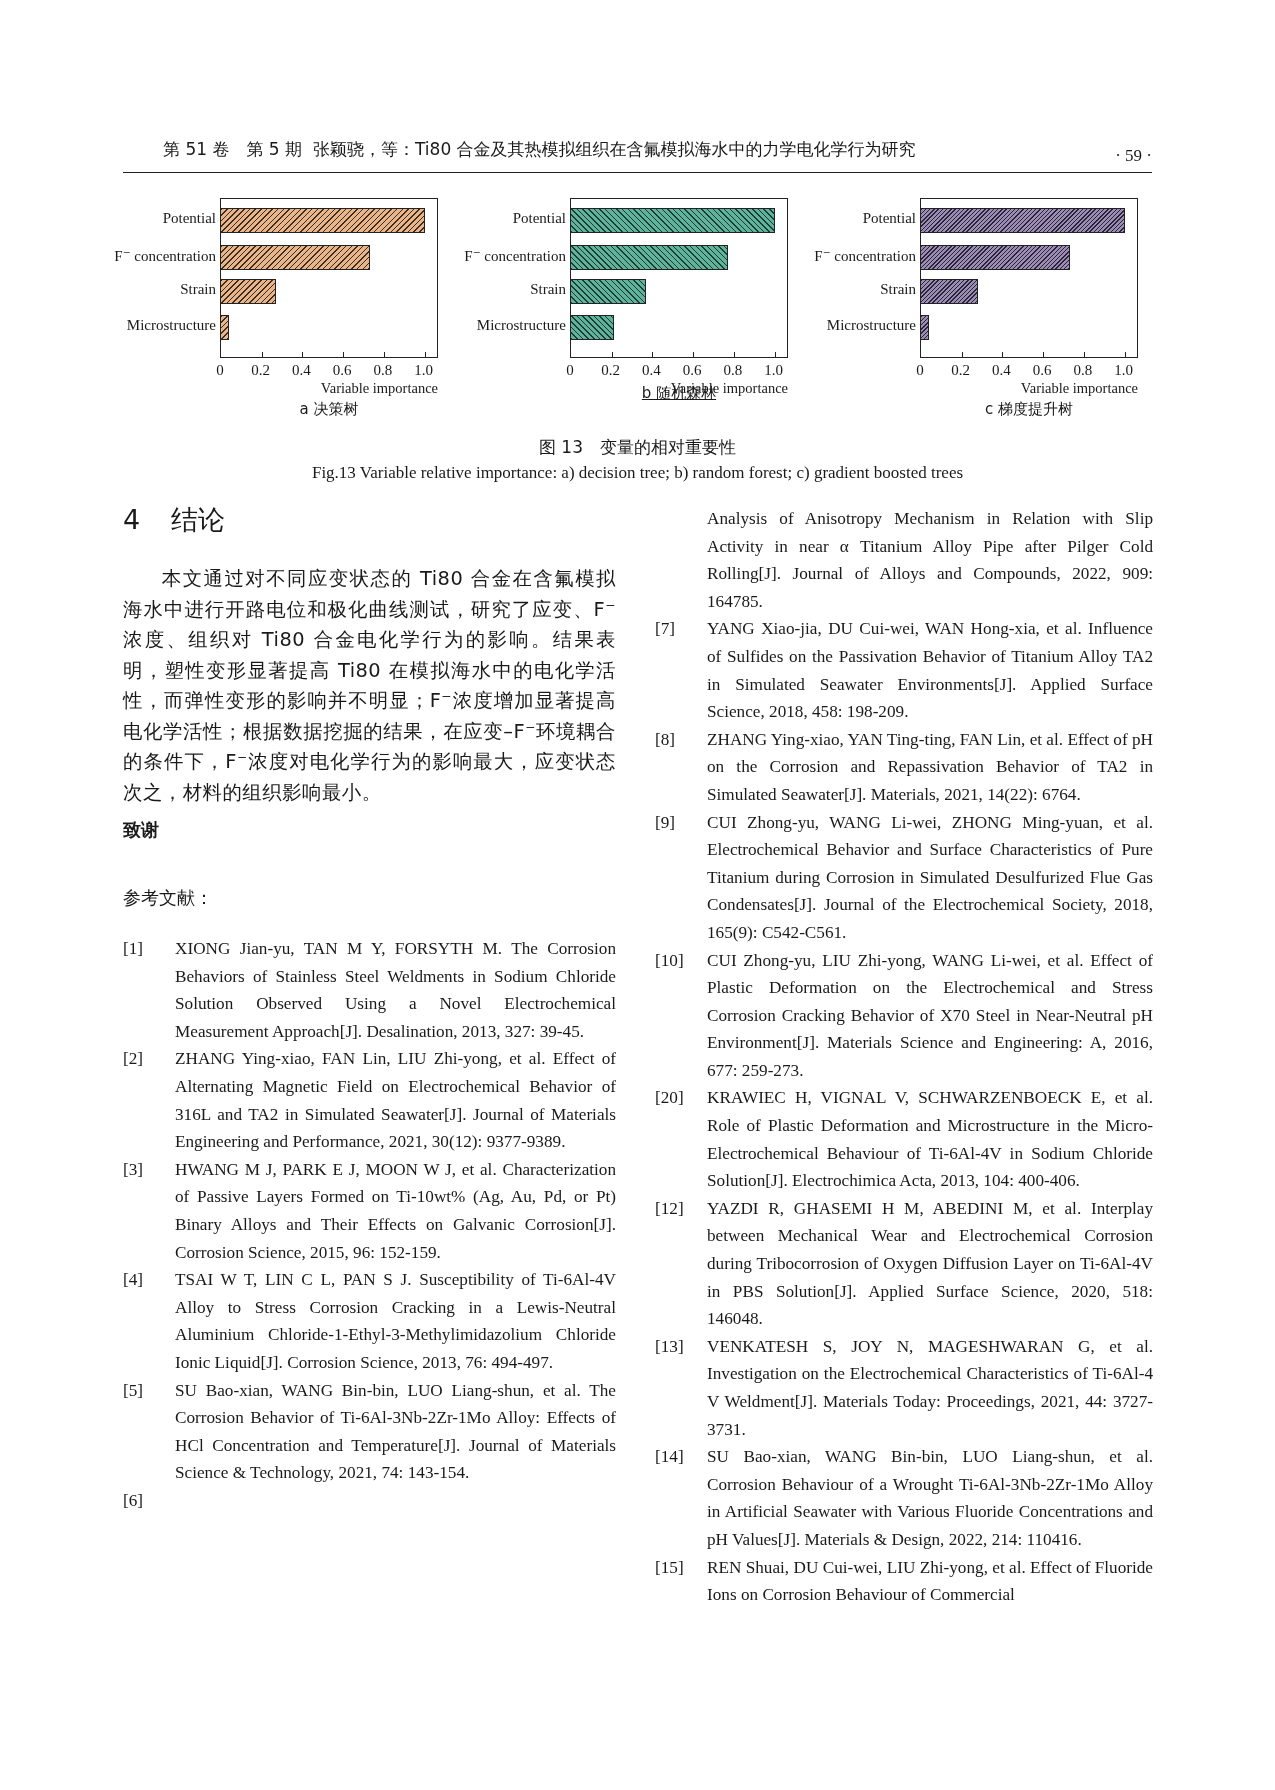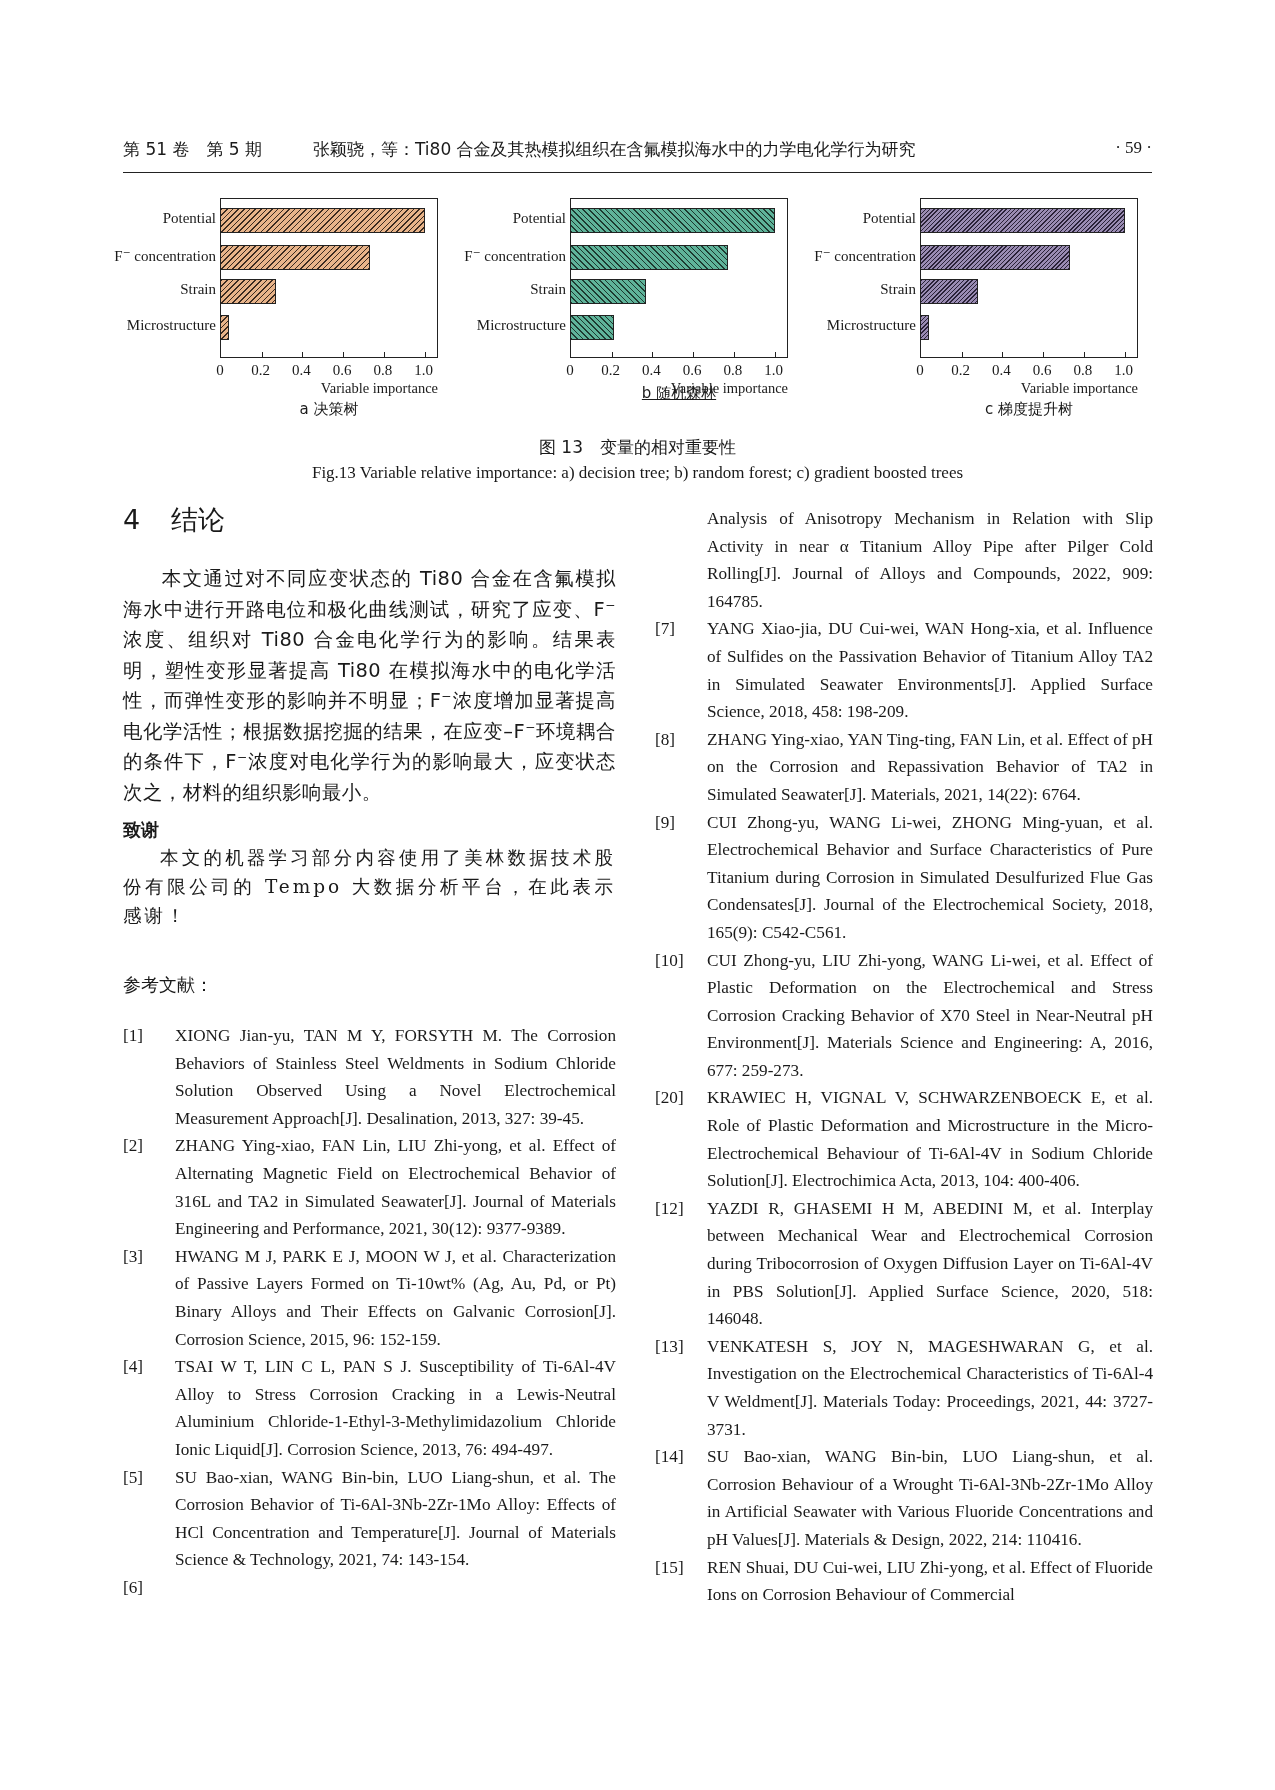--- a/index.html
+++ b/index.html
@@ -2,21 +2,21 @@
 <html><head>
 <meta charset="utf-8">
 <style>
   * { margin: 0; padding: 0; box-sizing: border-box; }
   html, body { width: 1275px; height: 1790px; background: #ffffff; }
   body { position: relative; font-family: "Liberation Serif", "DejaVu Serif", serif; color: #1a1a1a; overflow: hidden; }
 
   .running-header { position: absolute; left: 123px; top: 138px; width: 1029px; height: 26px; font-size: 17px; }
   .running-header .vol { position: absolute; left: 0; top: 0; }
   .running-header .title { position: absolute; left: 190px; top: 0; }
-  .running-header .pageno { position: absolute; right: 0; top: 0; }
+  .running-header .pageno { position: absolute; right: 0; top: 8px; }
   .header-rule { position: absolute; left: 123px; top: 172px; width: 1029px; border-top: 1.5px solid #222; }
 
   .figure { position: absolute; left: 110px; top: 190px; width: 1060px; height: 230px; }
   .panel { position: absolute; top: 0; width: 350px; height: 230px; }
   .panel .plot { position: absolute; top: 8px; width: 218px; height: 160px; border: 1.4px solid #222; background: #fff; }
   .panel .ylab { position: absolute; right: 0; font-size: 15px; white-space: nowrap; text-align: right; }
   .panel .ylabels { position: absolute; top: 8px; height: 160px; }
   .bar { position: absolute; left: 0; height: 25px; border: 1.2px solid #222; border-left: none; }
   .tick { position: absolute; bottom: 0; width: 1px; height: 5px; background: #222; }
   .xtick-label { position: absolute; font-size: 15px; transform: translateX(-50%); }
@@ -38,21 +38,21 @@
 
   .ref { display: flex; font-size: 17.2px; line-height: 27.6px; }
   .ref .rnum { width: 52px; flex: none; }
   .ref .rtext { flex: 1; text-align: justify; }
   .col-right .ref .rnum { width: 52px; }
 </style>
 </head>
 <body>
 
 <div class="running-header">
-  <span class="vol" style="font-family:'DejaVu Sans',sans-serif;">第 51 卷　第 5 期</span>
+  <span class="vol" style="font-family:'DejaVu Sans',sans-serif;margin-left:40px;">第 51 卷　第 5 期</span>
   <span class="title" style="font-family:'DejaVu Sans',sans-serif;">张颖骁，等：Ti80 合金及其热模拟组织在含氟模拟海水中的力学电化学行为研究</span>
   <span class="pageno">· 59 ·</span>
 </div>
 <div class="header-rule"></div>
 
 <div class="figure" id="figure">
     <div class="panel" style="left: 0px;">
       <div class="ylabels" style="left: 0px; width: 106px;">
         <div class="ylab" style="top: 12px;">Potential</div>
         <div class="ylab" style="top: 49px;">F⁻ concentration</div>
@@ -137,21 +137,20 @@
 
 <div class="caption-cn">图 13　变量的相对重要性</div>
 <div class="caption-en">Fig.13 Variable relative importance: a) decision tree; b) random forest; c) gradient boosted trees</div>
 
 <div class="col-left">
   <div class="section-heading">
     <span class="num">4</span><span>结论</span>
   </div>
   <p class="body-text">本文通过对不同应变状态的 Ti80 合金在含氟模拟海水中进行开路电位和极化曲线测试，研究了应变、F⁻浓度、组织对 Ti80 合金电化学行为的影响。结果表明，塑性变形显著提高 Ti80 在模拟海水中的电化学活性，而弹性变形的影响并不明显；F⁻浓度增加显著提高电化学活性；根据数据挖掘的结果，在应变–F⁻环境耦合的条件下，F⁻浓度对电化学行为的影响最大，应变状态次之，材料的组织影响最小。</p>
   <div class="ack-title">致谢</div>
-  <p class="ack-text">本文的机器学习部分内容使用了美林数据技术股份有限公司的 Tempo 大数据分析平台，在此表示感谢！</p>
   <div class="ref-title">参考文献：</div>
   <div id="refs-left">
       <div class="ref">
         <span class="rnum">[1]</span>
         <span class="rtext">XIONG Jian-yu, TAN M Y, FORSYTH M. The Corrosion Behaviors of Stainless Steel Weldments in Sodium Chloride Solution Observed Using a Novel Electrochemical Measurement Approach[J]. Desalination, 2013, 327: 39-45.</span>
       </div>
       <div class="ref">
         <span class="rnum">[2]</span>
         <span class="rtext">ZHANG Ying-xiao, FAN Lin, LIU Zhi-yong, et al. Effect of Alternating Magnetic Field on Electrochemical Behavior of 316L and TA2 in Simulated Seawater[J]. Journal of Materials Engineering and Performance, 2021, 30(12): 9377-9389.</span>
       </div>

